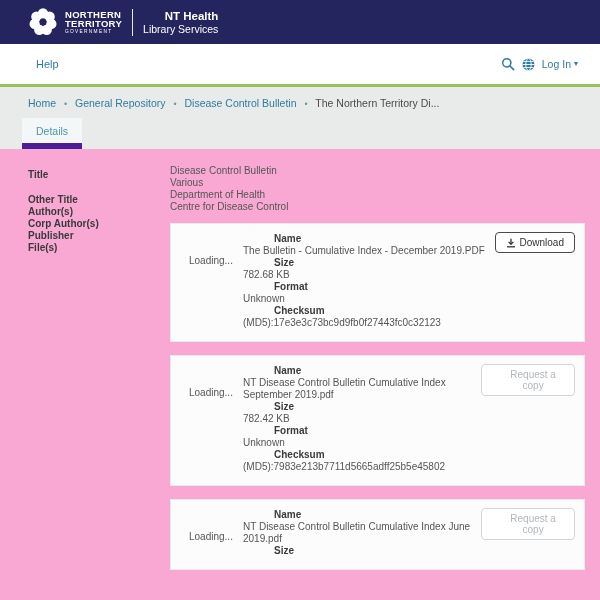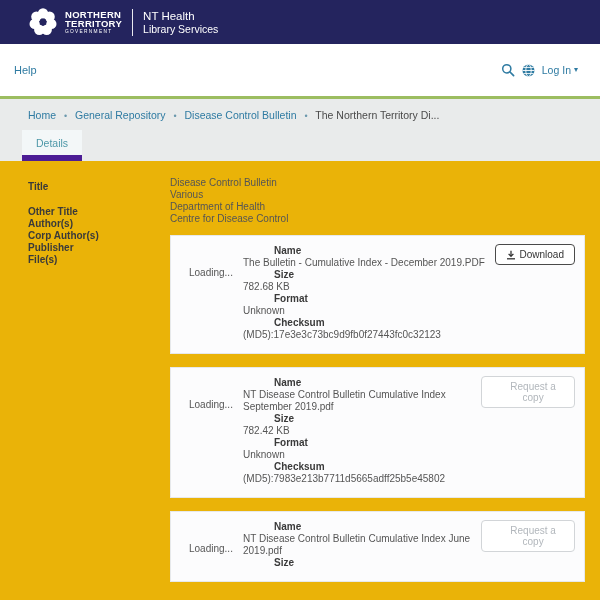--- a/index.html
+++ b/index.html
@@ -1,33 +1,33 @@
 <!DOCTYPE html>
 <html><head>
 <meta charset="utf-8">
 <style>
   * { margin:0; padding:0; box-sizing:border-box; }
   html,body { width:600px; height:600px; overflow:hidden; background:#fff;
     font-family:"Liberation Sans", sans-serif; }
-  .page { width:600px; height:600px; overflow:hidden; background:#eab308; }
+  .page { width:600px; height:600px; overflow:hidden; background:#f9a8d4; }
 
   
   .topbar { height:44px; background:#24245e; display:flex; align-items:center; padding-left:28px; }
   .logo { display:flex; align-items:center; }
   .logo-text { margin-left:7px; color:#fff; }
   .logo-l1, .logo-l2 { font-size:9.5px; font-weight:bold; line-height:9px; letter-spacing:.3px; }
   .logo-l3 { font-size:4.8px; letter-spacing:1.3px; margin-top:1px; }
   .vdiv { width:1px; height:27px; background:rgba(255,255,255,.9); margin:0 10px; }
   .site-text { color:#fff; }
-  .site-l1 { font-size:11.5px; font-weight:normal; line-height:13px; }
+  .site-l1 { font-size:11.5px; font-weight:bold; line-height:13px;text-align:right; }
   .site-l2 { font-size:10.5px; line-height:12px; }
 
   
-  .navbar { height:52px; background:#fff; display:flex; align-items:center;
-    justify-content:space-between; padding:0 22px 0 14px; }
+  .navbar { height:40px; background:#fff; display:flex; align-items:center;
+    justify-content:space-between; padding:0 22px 0 36px; }
   .help-link { color:#2f7ba2; font-size:11px; text-decoration:none; cursor:pointer; }
   .nav-right { display:flex; align-items:center; gap:7px; }
   .icon-btn { display:inline-flex; align-items:center; cursor:pointer; }
   .login-link { color:#2f7ba2; font-size:10.5px; text-decoration:none; cursor:pointer;
     display:inline-flex; align-items:center; gap:3px; }
   .caret { font-size:8px; line-height:8px; }
 
   .green-rule { height:3px; background:#9cbd60; }
 
   

